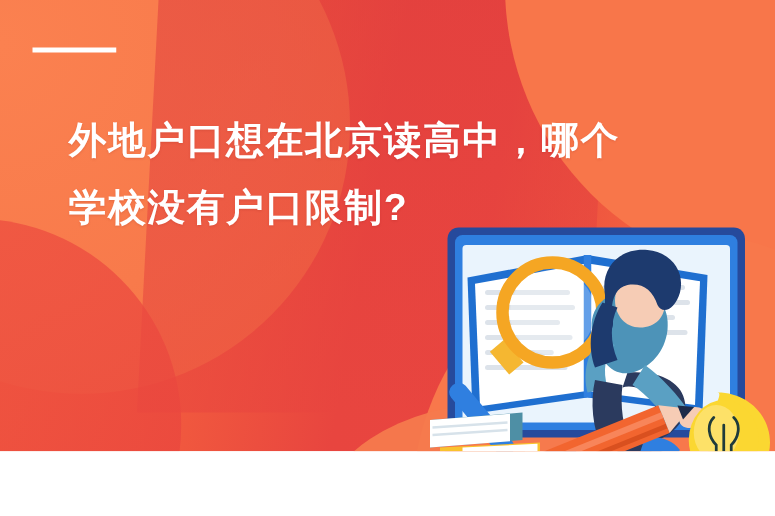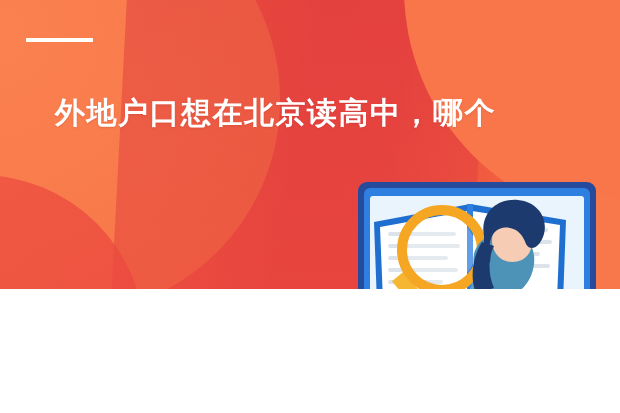--- a/index.html
+++ b/index.html
@@ -7,21 +7,21 @@
     padding: 0;
     background: #ffffff;
   }
   body {
     font-family: "Liberation Sans", "DejaVu Sans", sans-serif;
   }
 
   #banner {
     position: relative;
     width: 620px;
-    height: 289px;
+    height: 361px;
     overflow: hidden;
     background: linear-gradient(100deg, #f97341 0%, #f4603e 22%, #e8453f 48%, #e94540 62%, #f2603f 80%, #f87446 100%);
   }
 
   
   .blob {
     position: absolute;
     border-radius: 50%;
     pointer-events: none;
   }
@@ -134,20 +134,21 @@
   <div class="blob" id="blob-center-dark"></div>
   <div class="blob" id="blob-right-top"></div>
   <div class="blob" id="blob-left-bottom"></div>
   <div class="blob" id="blob-right-bottom"></div>
   <div id="wedge-bottom"></div>
   <div class="blob" id="blob-floor"></div>
 
   <div id="headline-block">
     <div id="accent-rule"></div>
     <div class="headline-line">外地户口想在北京读高中，哪个</div>
+    <div class="headline-line">学校没有户口限制?</div>
   </div>
 
   <div id="illustration">
     <svg viewBox="0 0 290 243" xmlns="http://www.w3.org/2000/svg">
 
       <g>
         <rect x="28" y="12" width="238" height="168" rx="9" fill="#264a9c"></rect>
         <rect x="34" y="18" width="226" height="156" rx="6" fill="#2f7fe0"></rect>
         <rect x="40" y="26" width="214" height="142" rx="3" fill="#eaf4fd"></rect>
       </g>

